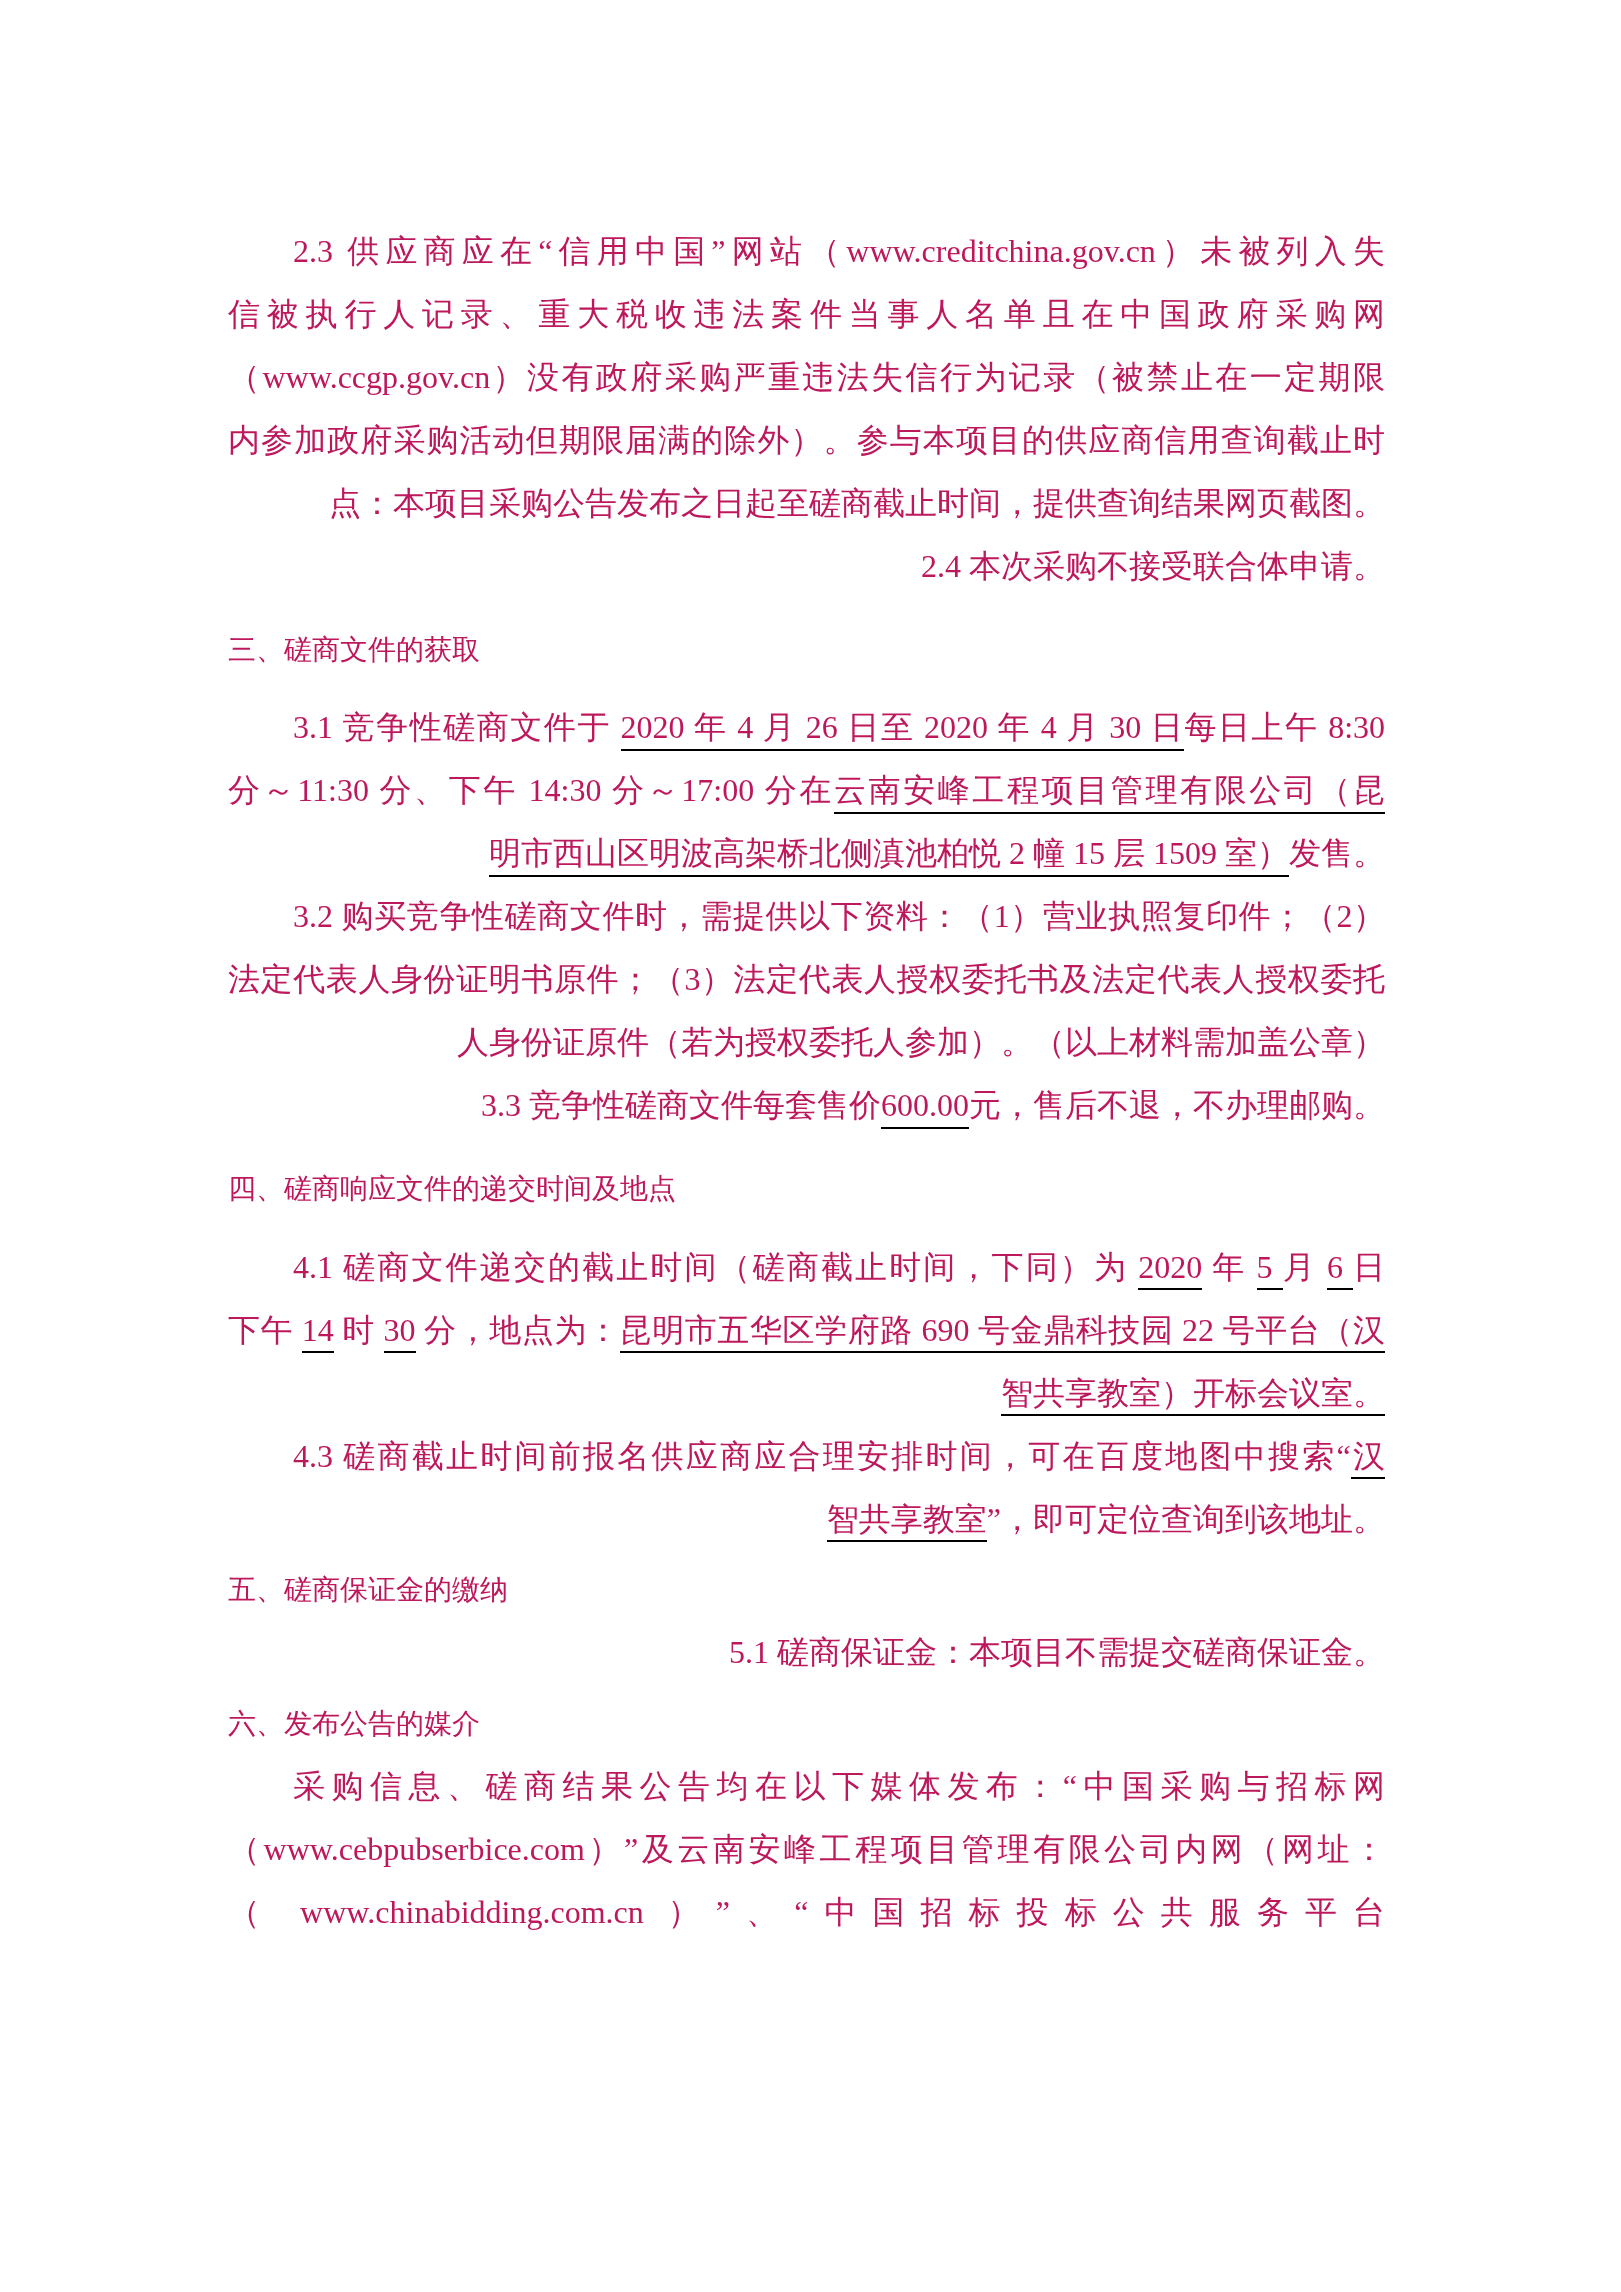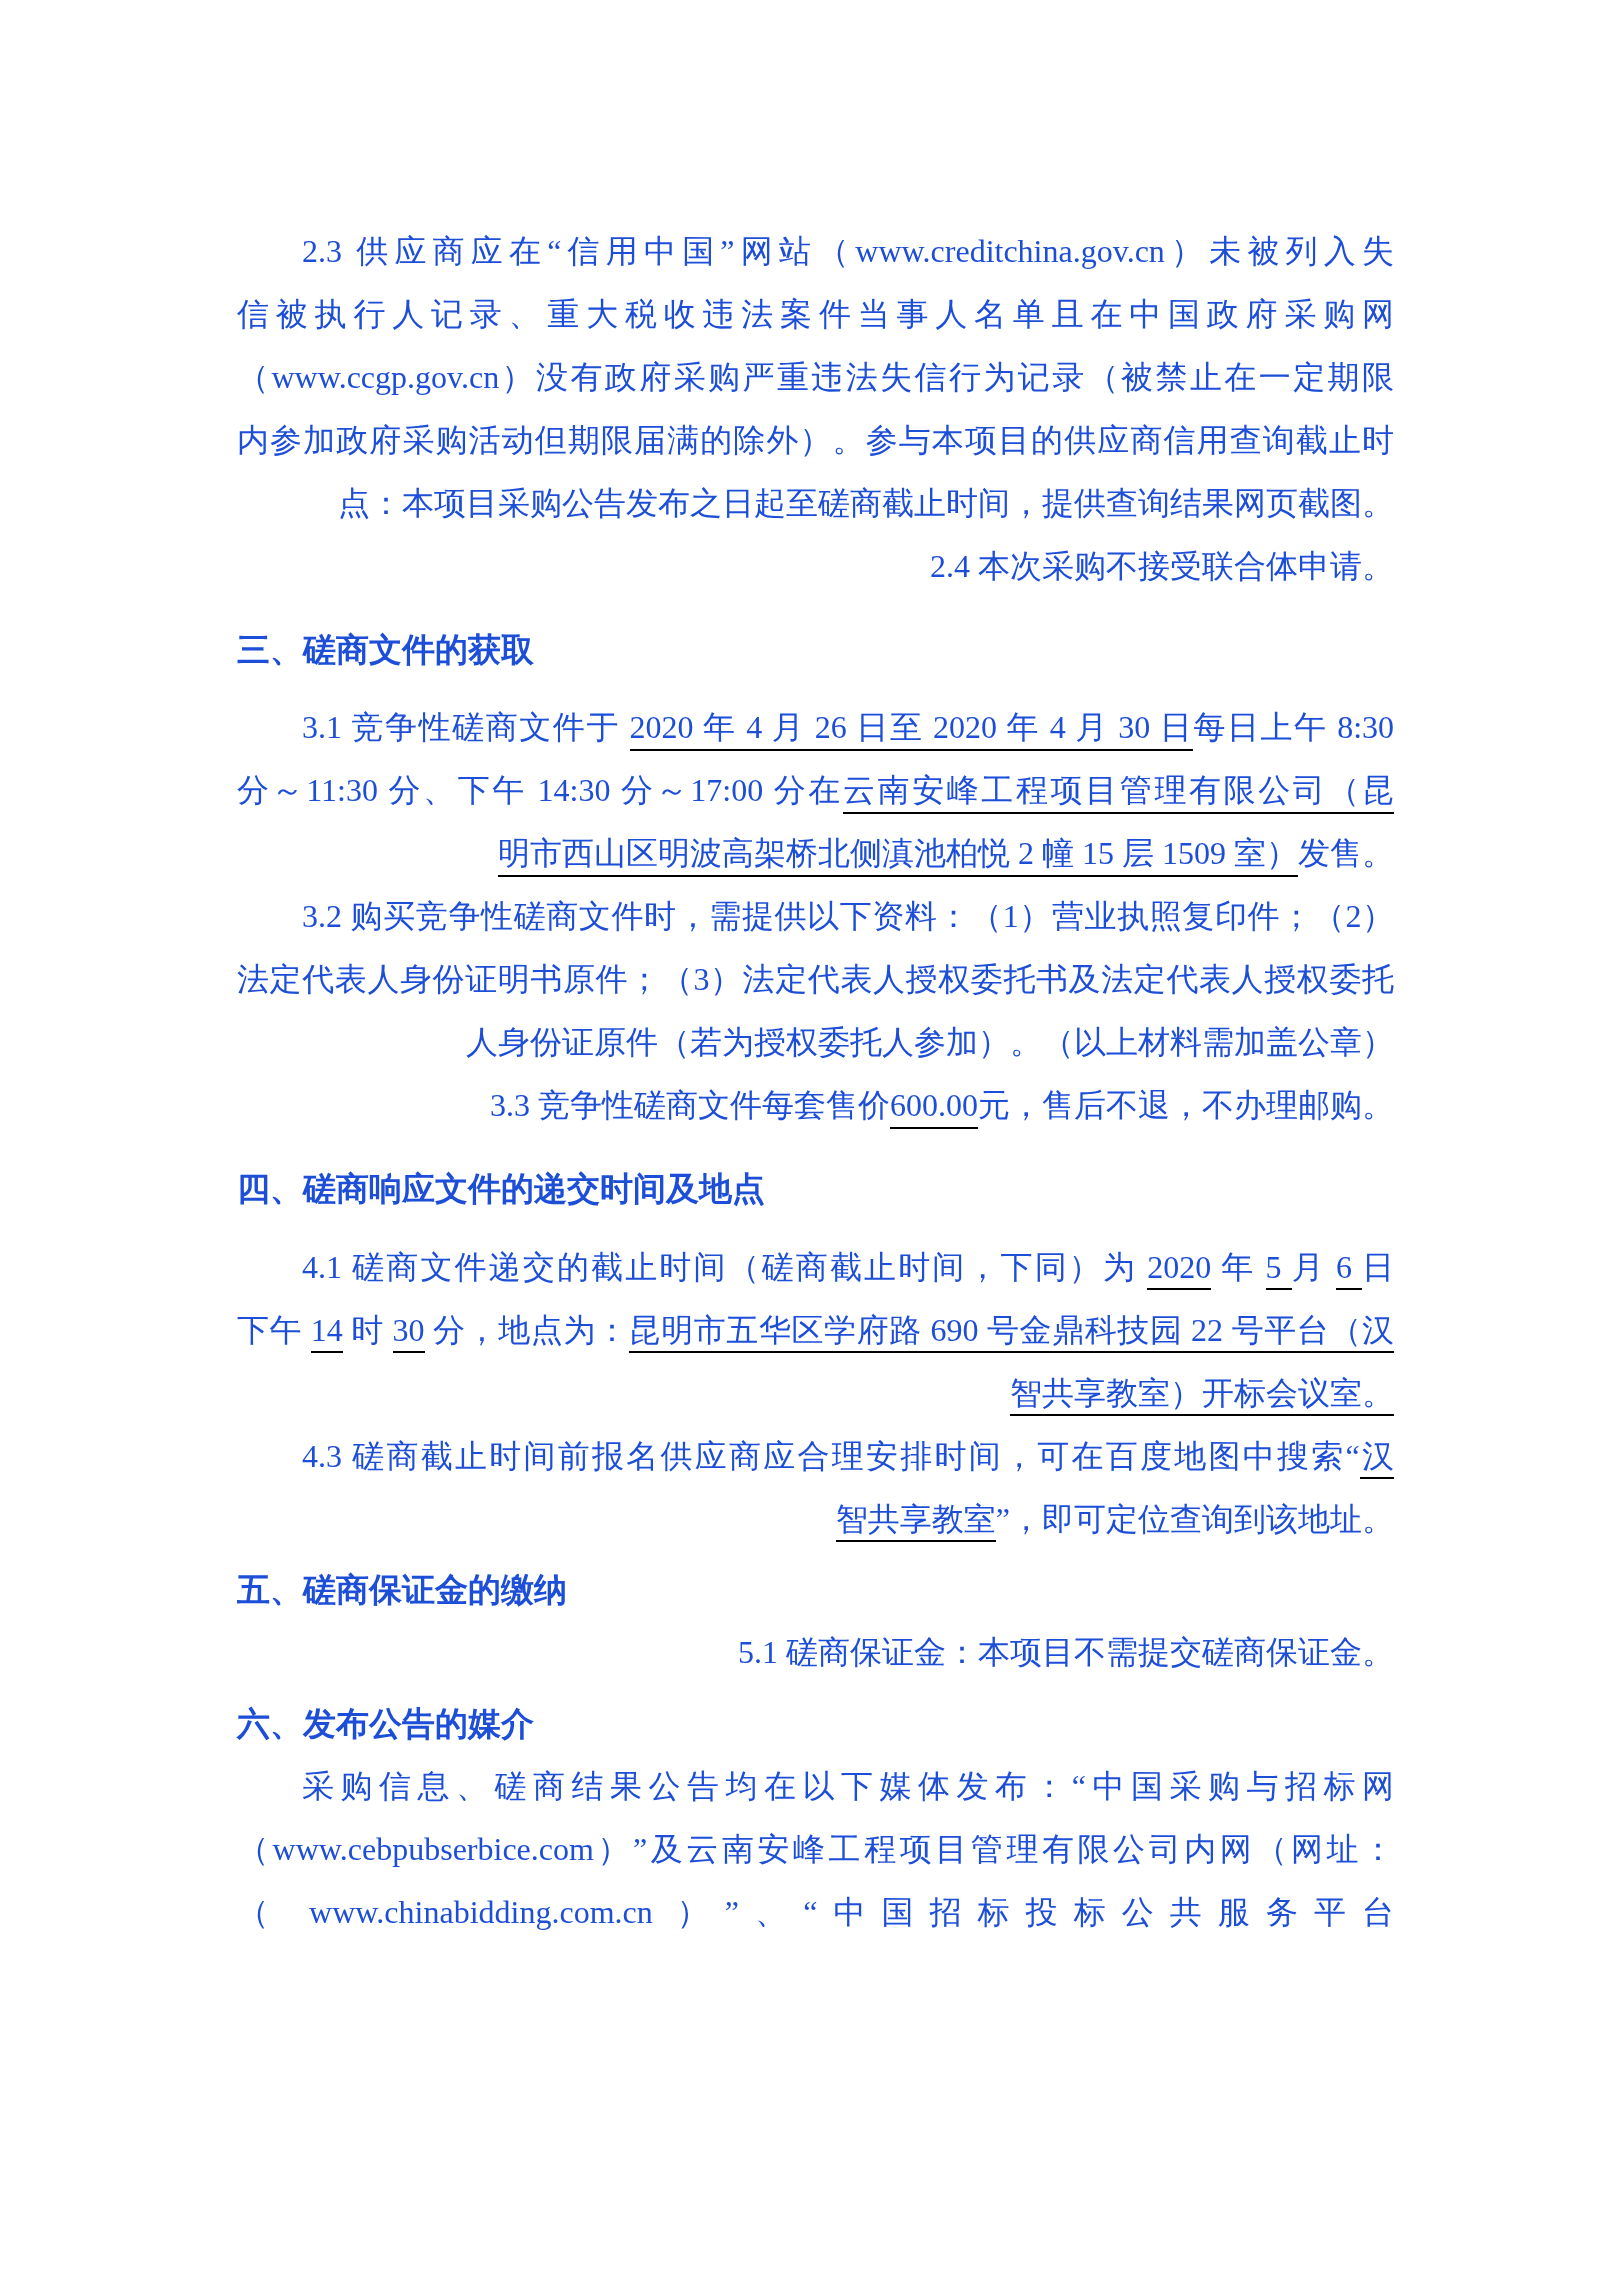--- a/index.html
+++ b/index.html
@@ -6,40 +6,40 @@
   body{background:#e8e8e8;}
   .page{
     position:relative;
     width:1621px;height:2293px;
     background:#ffffff;
     margin:0 auto;
     overflow:hidden;
   }
   .doc{
     position:absolute;
-    left:237px;top:220px;
+    left:228px;top:220px;
     width:1157px;
-    color:#1d4ed8;
+    color:#be185d;
     font-family:"Liberation Serif","DejaVu Serif",serif;
     font-size:32px;
   }
   .para{margin:0;}
   .line{
     line-height:63px;
     text-align:right;
   }
   .line.ind{padding-left:65px;}
   .line.just{
     text-align:justify;
     text-align-last:justify;
   }
   .h{
     font-family:"Liberation Sans","DejaVu Sans",sans-serif;
-    font-weight:700;
-    font-size:33px;
+    font-weight:400;
+    font-size:28px;
     line-height:63px;
     margin:19.6px 0 15.7px 0;
   }
   .h.tight{margin:7.8px 0 0 0;}
   .u{
     border-bottom:2.9px solid #000000;
     padding-bottom:3.9px;
     margin-top:23px;
   }
 </style>

